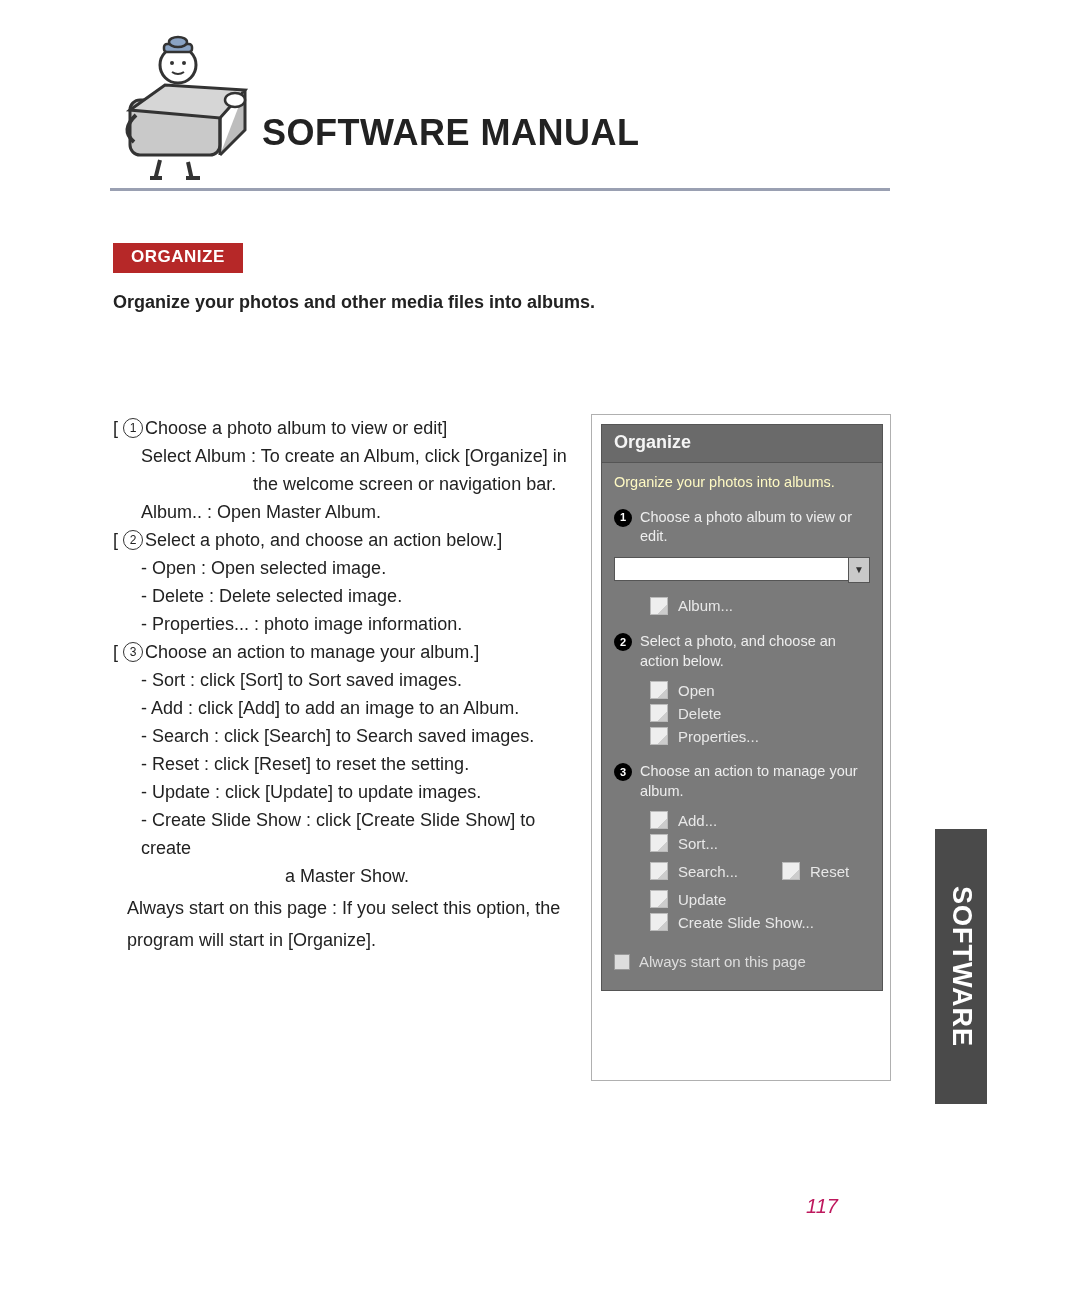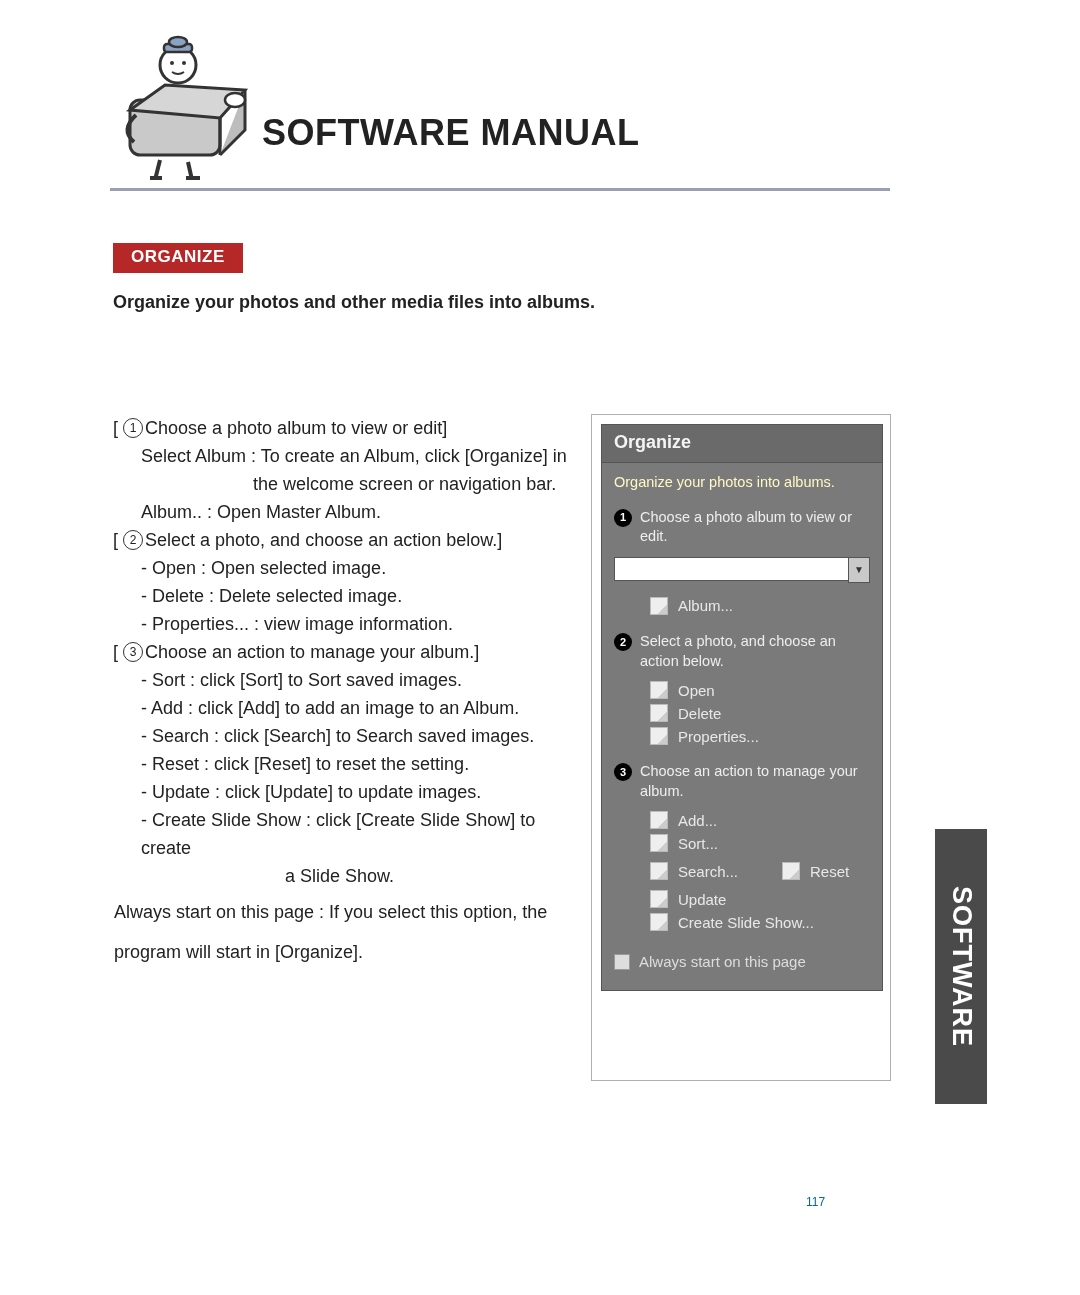--- a/index.html
+++ b/index.html
@@ -99,33 +99,34 @@
     border-radius: 50%;
     font-size: 12px;
     align-items: center;
     justify-content: center;
     margin-right: 2px;
     margin-top: 4px;
   }
   .bracket { font-size: 18px; }
   .after-body {
     position: absolute;
-    left: 114px;
+    left: 127px;
     top: 892px;
     width: 460px;
     font-size: 18px;
-    line-height: 40px;
+    line-height: 32px;
   }
   
   .page-num {
     position: absolute;
     left: 806px;
     top: 1195px;
-    font-size: 12px;
-    color: #0369a1;
+    font-size: 20px;
+    color: #be185d;
+    font-style: italic;
   }
   
   .side-tab {
     position: absolute;
     right: 93px;
     top: 829px;
     width: 52px;
     height: 275px;
     background: #4a4a4a;
     color: #fff;
@@ -297,34 +298,34 @@
     <div class="indent-hanging">the welcome screen or navigation bar.</div>
     <div class="indent1">Album.. : Open Master Album.</div>
 
     <div class="row-with-num">
       <span class="bracket">[&nbsp;</span>
       <span class="circled-num">2</span>
       <span>Select a photo, and choose an action below.]</span>
     </div>
     <div class="indent1">- Open : Open selected image.</div>
     <div class="indent1">- Delete : Delete selected image.</div>
-    <div class="indent1">- Properties... : view image information.</div>
+    <div class="indent1">- Properties... : photo image information.</div>
 
     <div class="row-with-num">
       <span class="bracket">[&nbsp;</span>
       <span class="circled-num">3</span>
       <span>Choose an action to manage your album.]</span>
     </div>
     <div class="indent1">- Sort : click [Sort] to Sort saved images.</div>
     <div class="indent1">- Add : click [Add] to add an image to an Album.</div>
     <div class="indent1">- Search : click [Search] to Search saved images.</div>
     <div class="indent1">- Reset : click [Reset] to reset the setting.</div>
     <div class="indent1">- Update : click [Update] to update images.</div>
     <div class="indent1">- Create Slide Show : click [Create Slide Show] to create</div>
-    <div style="padding-left:172px">a Slide Show.</div>
+    <div style="padding-left:172px">a Master Show.</div>
   </div>
 
   <div class="after-body">Always start on this page : If you select this option, the program will start in [Organize].</div>
 
   <div class="panel-frame">
     <div class="panel">
       <div class="panel-title">Organize</div>
       <div class="panel-body">
         <div class="panel-sub">Organize your photos into albums.</div>
 

